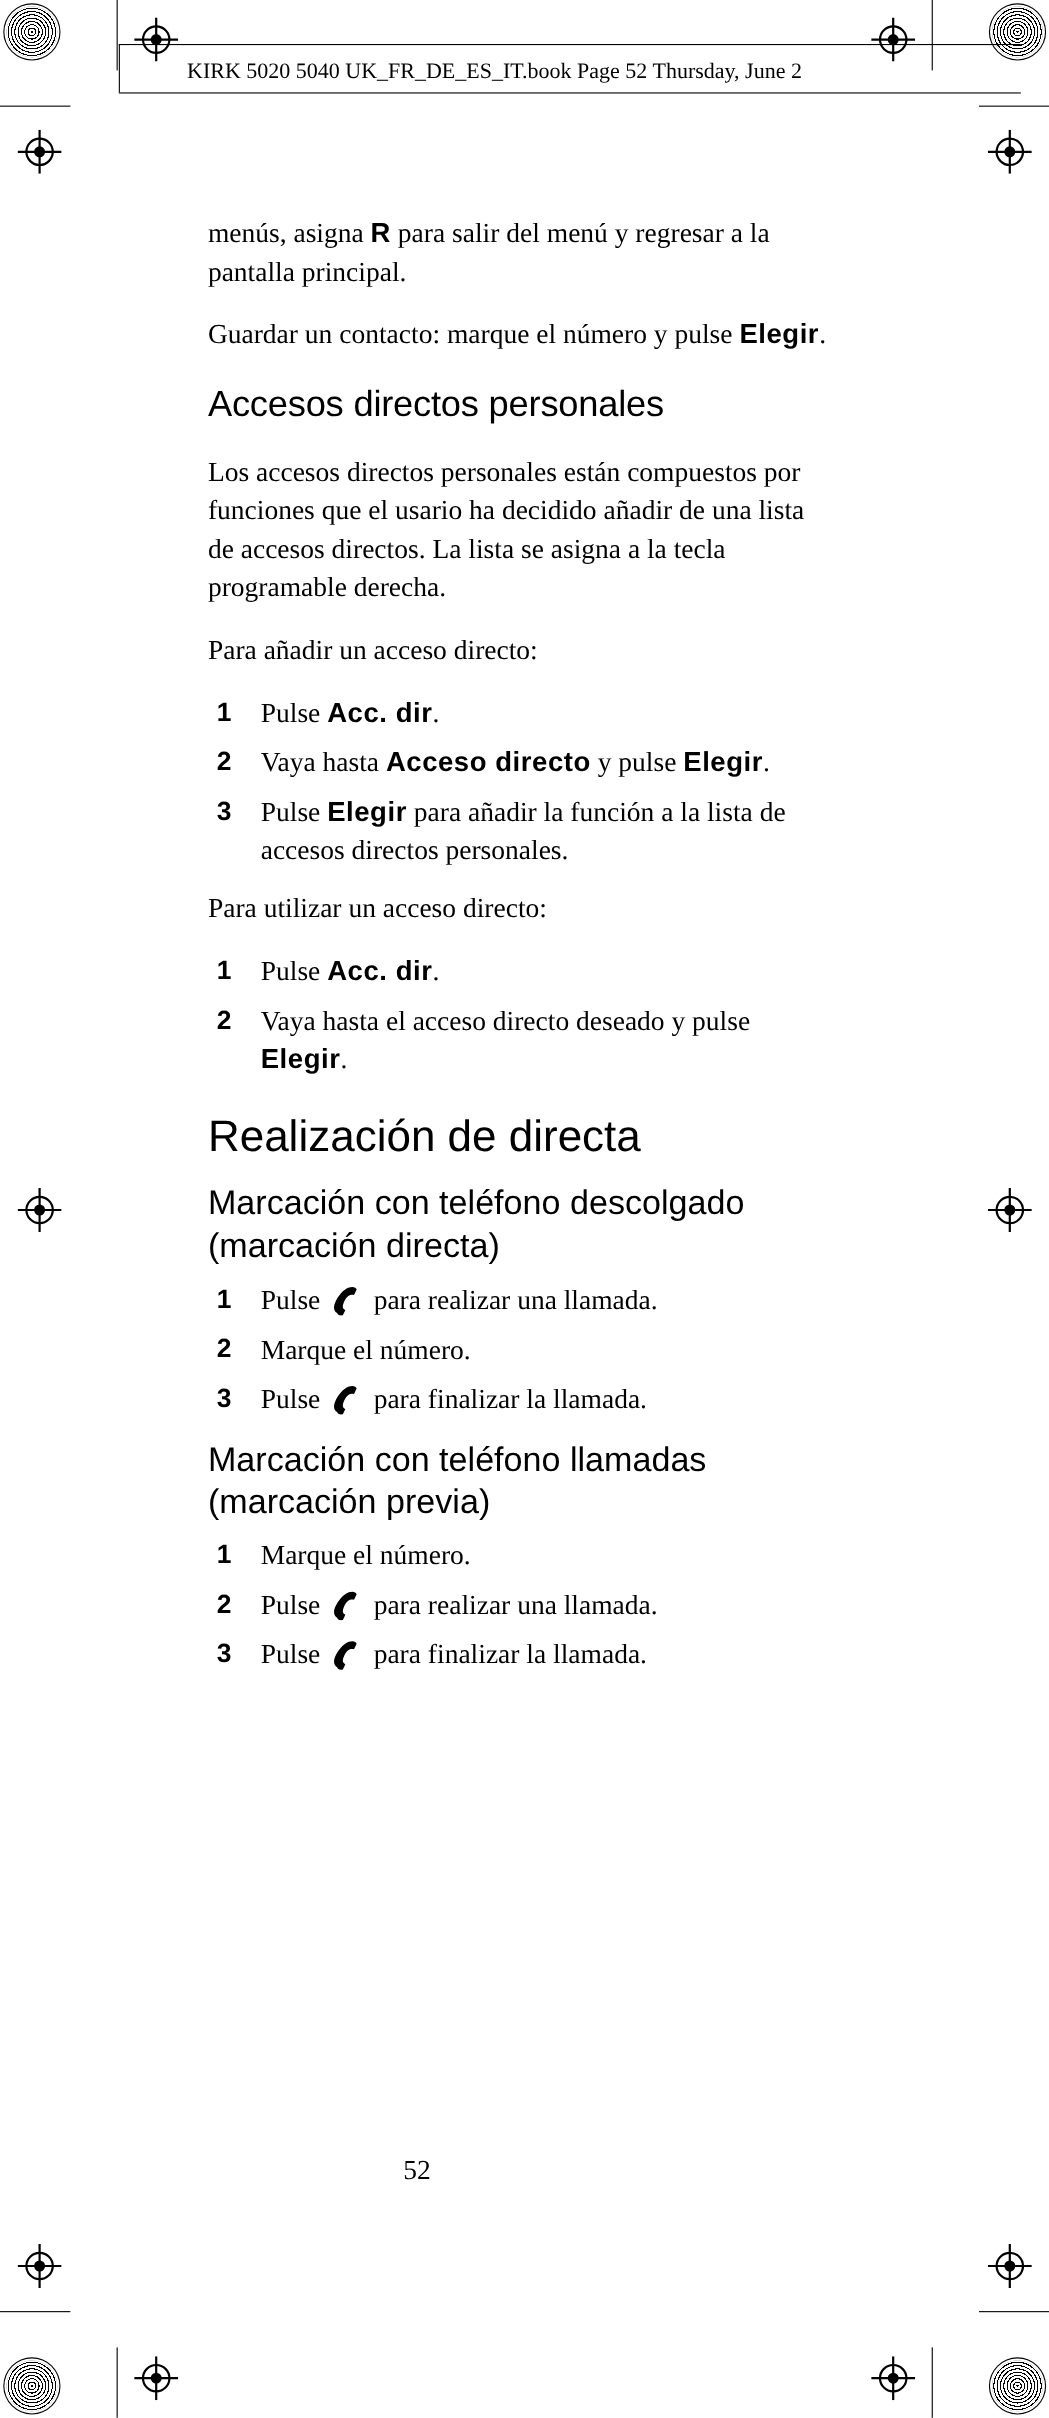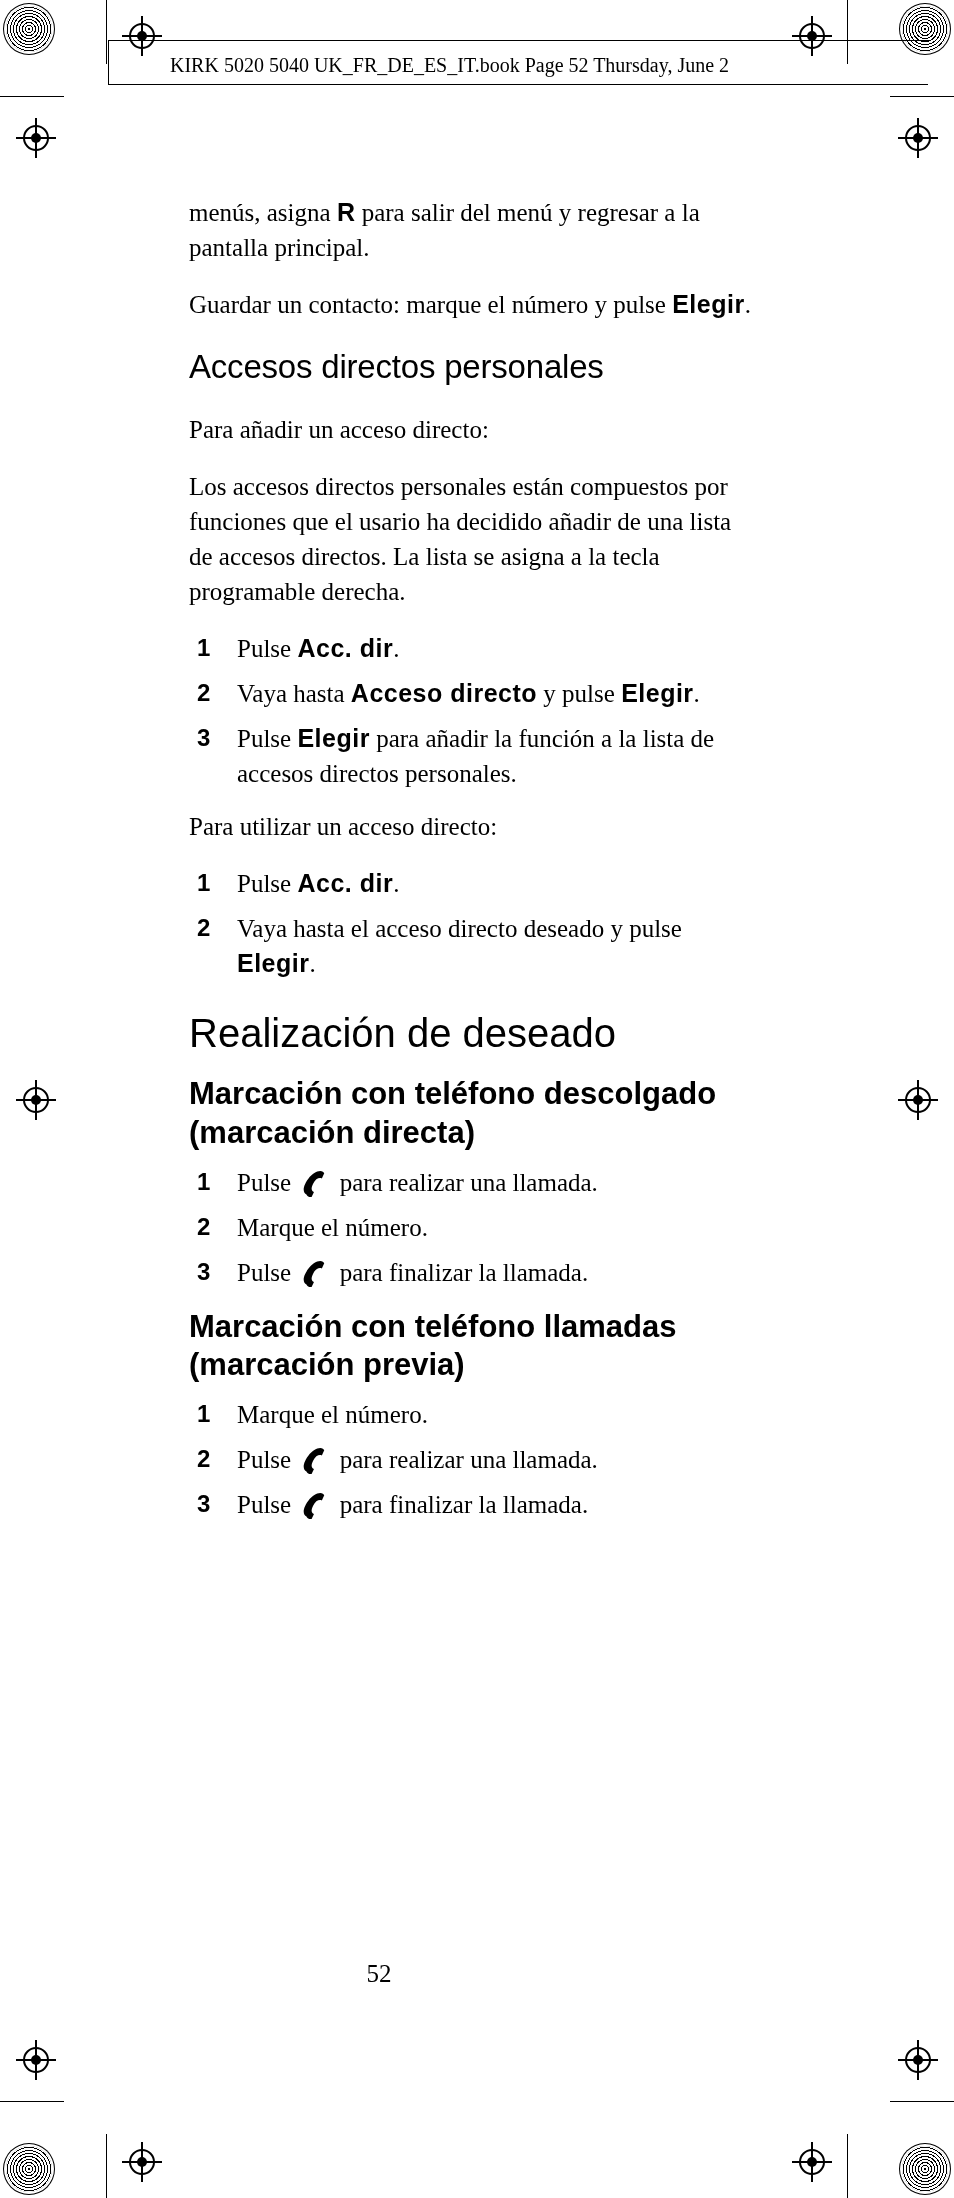--- a/index.html
+++ b/index.html
@@ -63,21 +63,21 @@
     letter-spacing: -0.2px;
   }
   h1.main {
     font-family: "Lucida Sans", "Lucida Grande", Arial, sans-serif;
     font-weight: normal;
     font-size: 40px;
     margin: 24px 0 12px 0;
   }
   h3.sub2 {
     font-family: "Lucida Sans", "Lucida Grande", Arial, sans-serif;
-    font-weight: bold;
+    font-weight: normal;
     font-size: 31px;
     margin: 14px 0 12px 0;
     line-height: 1.25;
   }
   ol.steps {
     list-style: none;
     padding: 0;
     margin: 0 0 18px 0;
     counter-reset: step;
   }
@@ -223,24 +223,24 @@
   <p class="para">
     <span>menús, asigna </span><span class="ui-label">R</span><span> para salir del menú y regresar a la pantalla principal.</span>
   </p>
 
   <p class="para">
     <span class="serif-bold">Guardar un contacto:</span><span> marque el número y pulse </span><span class="ui-label">Elegir</span><span>.</span>
   </p>
 
   <h2 class="sub">Accesos directos personales</h2>
 
+  <p class="para">Los accesos directos personales están compuestos por funciones que el usario ha decidido añadir de una lista de accesos directos. La lista se asigna a la tecla programable derecha.</p>
+
   <p class="para">Para añadir un acceso directo:</p>
 
-  <p class="para">Los accesos directos personales están compuestos por funciones que el usario ha decidido añadir de una lista de accesos directos. La lista se asigna a la tecla programable derecha.</p>
-
   <ol class="steps">
     <li>
       <span>Pulse </span><span class="ui-label">Acc. dir</span><span>.</span>
     </li>
     <li>
       <span>Vaya hasta </span><span class="ui-label">Acceso directo</span><span> y pulse </span><span class="ui-label">Elegir</span><span>.</span>
     </li>
     <li>
       <span>Pulse </span><span class="ui-label">Elegir</span><span> para añadir la función a la lista de accesos directos personales.</span>
     </li>
@@ -250,21 +250,21 @@
 
   <ol class="steps">
     <li>
       <span>Pulse </span><span class="ui-label">Acc. dir</span><span>.</span>
     </li>
     <li>
       <span>Vaya hasta el acceso directo deseado y pulse </span><span class="ui-label">Elegir</span><span>.</span>
     </li>
   </ol>
 
-  <h1 class="main">Realización de deseado</h1>
+  <h1 class="main">Realización de directa</h1>
 
   <h3 class="sub2">Marcación con teléfono descolgado (marcación directa)</h3>
 
   <ol class="steps">
     <li>
       <span>Pulse </span>
       <span class="phone-icon"><svg viewBox="0 0 36 28">
             <path d="M6 22 C4 20 4 16 8 12 C12 8 18 4 24 4 C28 4 30 6 30 8 L26 12 C24 10 20 10 16 14 C12 18 12 20 14 22 L10 26 C8 26 6 24 6 22 Z" fill="#000" transform="rotate(-20 18 14)"></path>
           </svg></span>
       <span> para realizar una llamada.</span>

